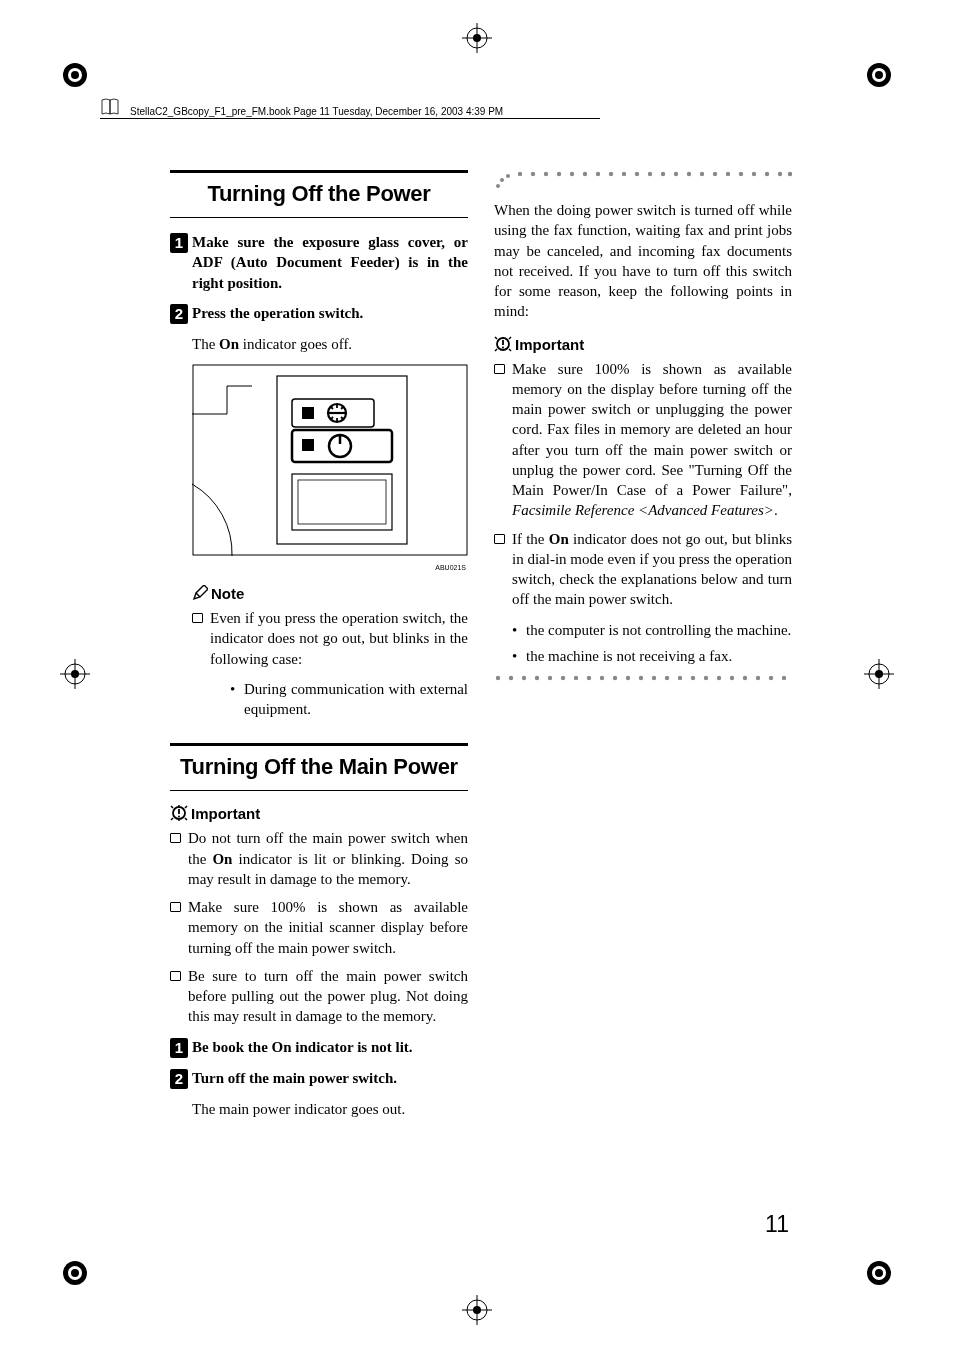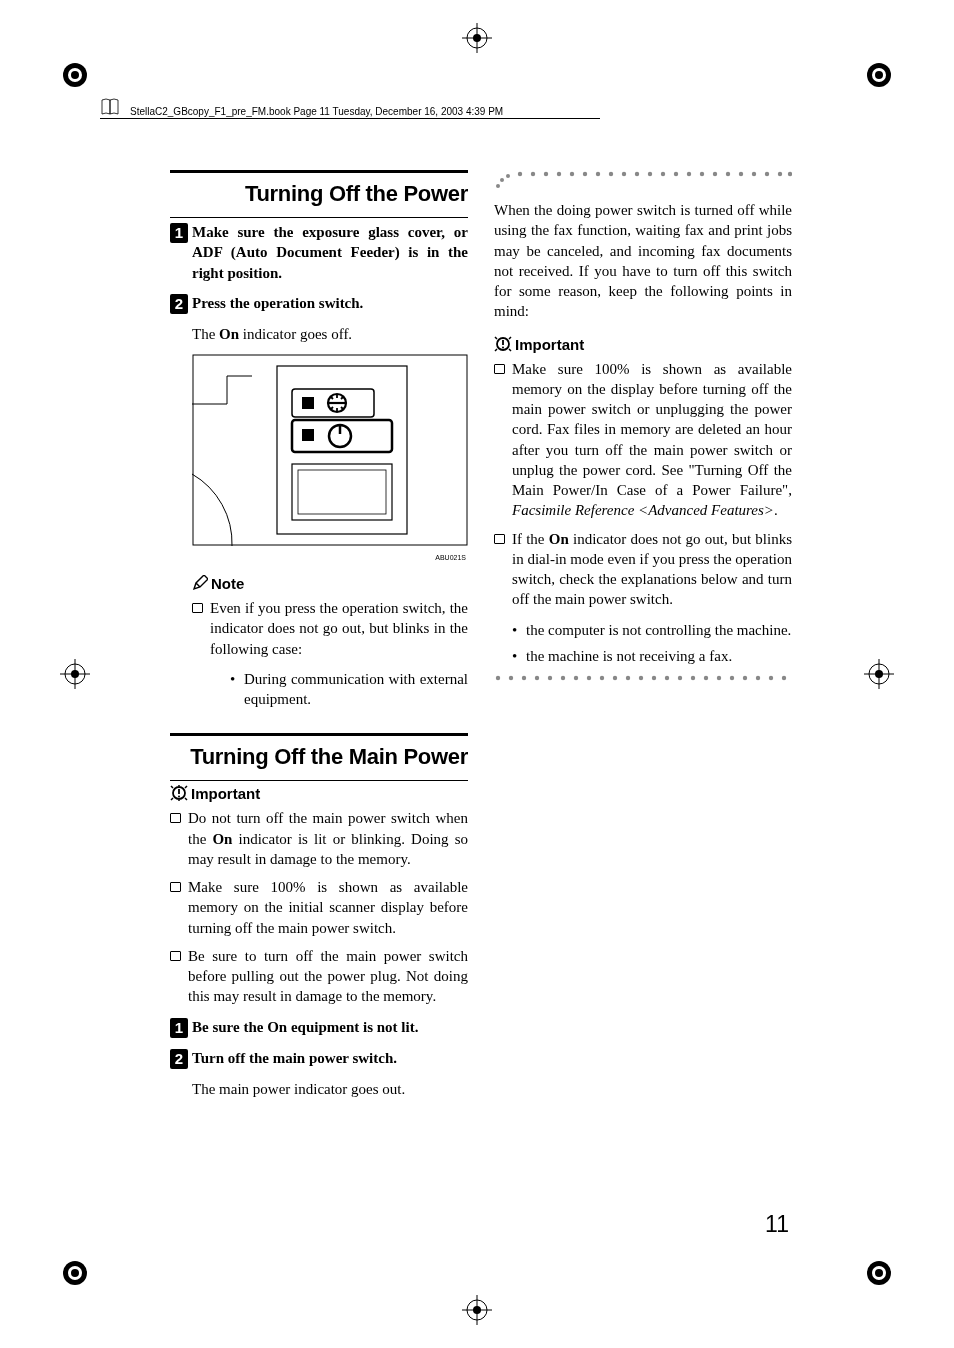--- a/index.html
+++ b/index.html
@@ -54,23 +54,23 @@
     width: 298px;
     text-align: justify;
   }
   h2 {
     font-family: Arial, Helvetica, sans-serif;
     font-weight: bold;
     font-size: 22px;
     border-top: 3.5px solid #000;
     border-bottom: 1px solid #000;
     padding: 8px 0 10px 0;
-    margin-bottom: 4px;
+    margin-bottom: 14px;
     letter-spacing: -0.3px;
-    text-align: right;
+    text-align: center;
   }
   .step {
     display: flex;
     margin-bottom: 10px;
     text-align: justify;
   }
   .step-num {
     flex: 0 0 22px;
     font-size: 18px;
   }
@@ -337,21 +337,21 @@
         <div class="txt">Make sure 100% is shown as available memory on the initial scanner display before turning off the main power switch.</div>
       </div>
       <div class="checklist-item">
         <div class="box"><span></span></div>
         <div class="txt">Be sure to turn off the main power switch before pulling out the power plug. Not doing this may result in damage to the memory.</div>
       </div>
     </div>
 
     <div class="step">
       <div class="step-num"><span>1</span></div>
-      <div class="step-text">Be sure the On equipment is not lit.</div>
+      <div class="step-text">Be book the On indicator is not lit.</div>
     </div>
     <div class="step">
       <div class="step-num"><span>2</span></div>
       <div class="step-text">Turn off the main power switch.</div>
     </div>
     <div class="body-text">The main power indicator goes out.</div>
   </div>
 
   <div class="col">
     <div class="dotted-sep">

